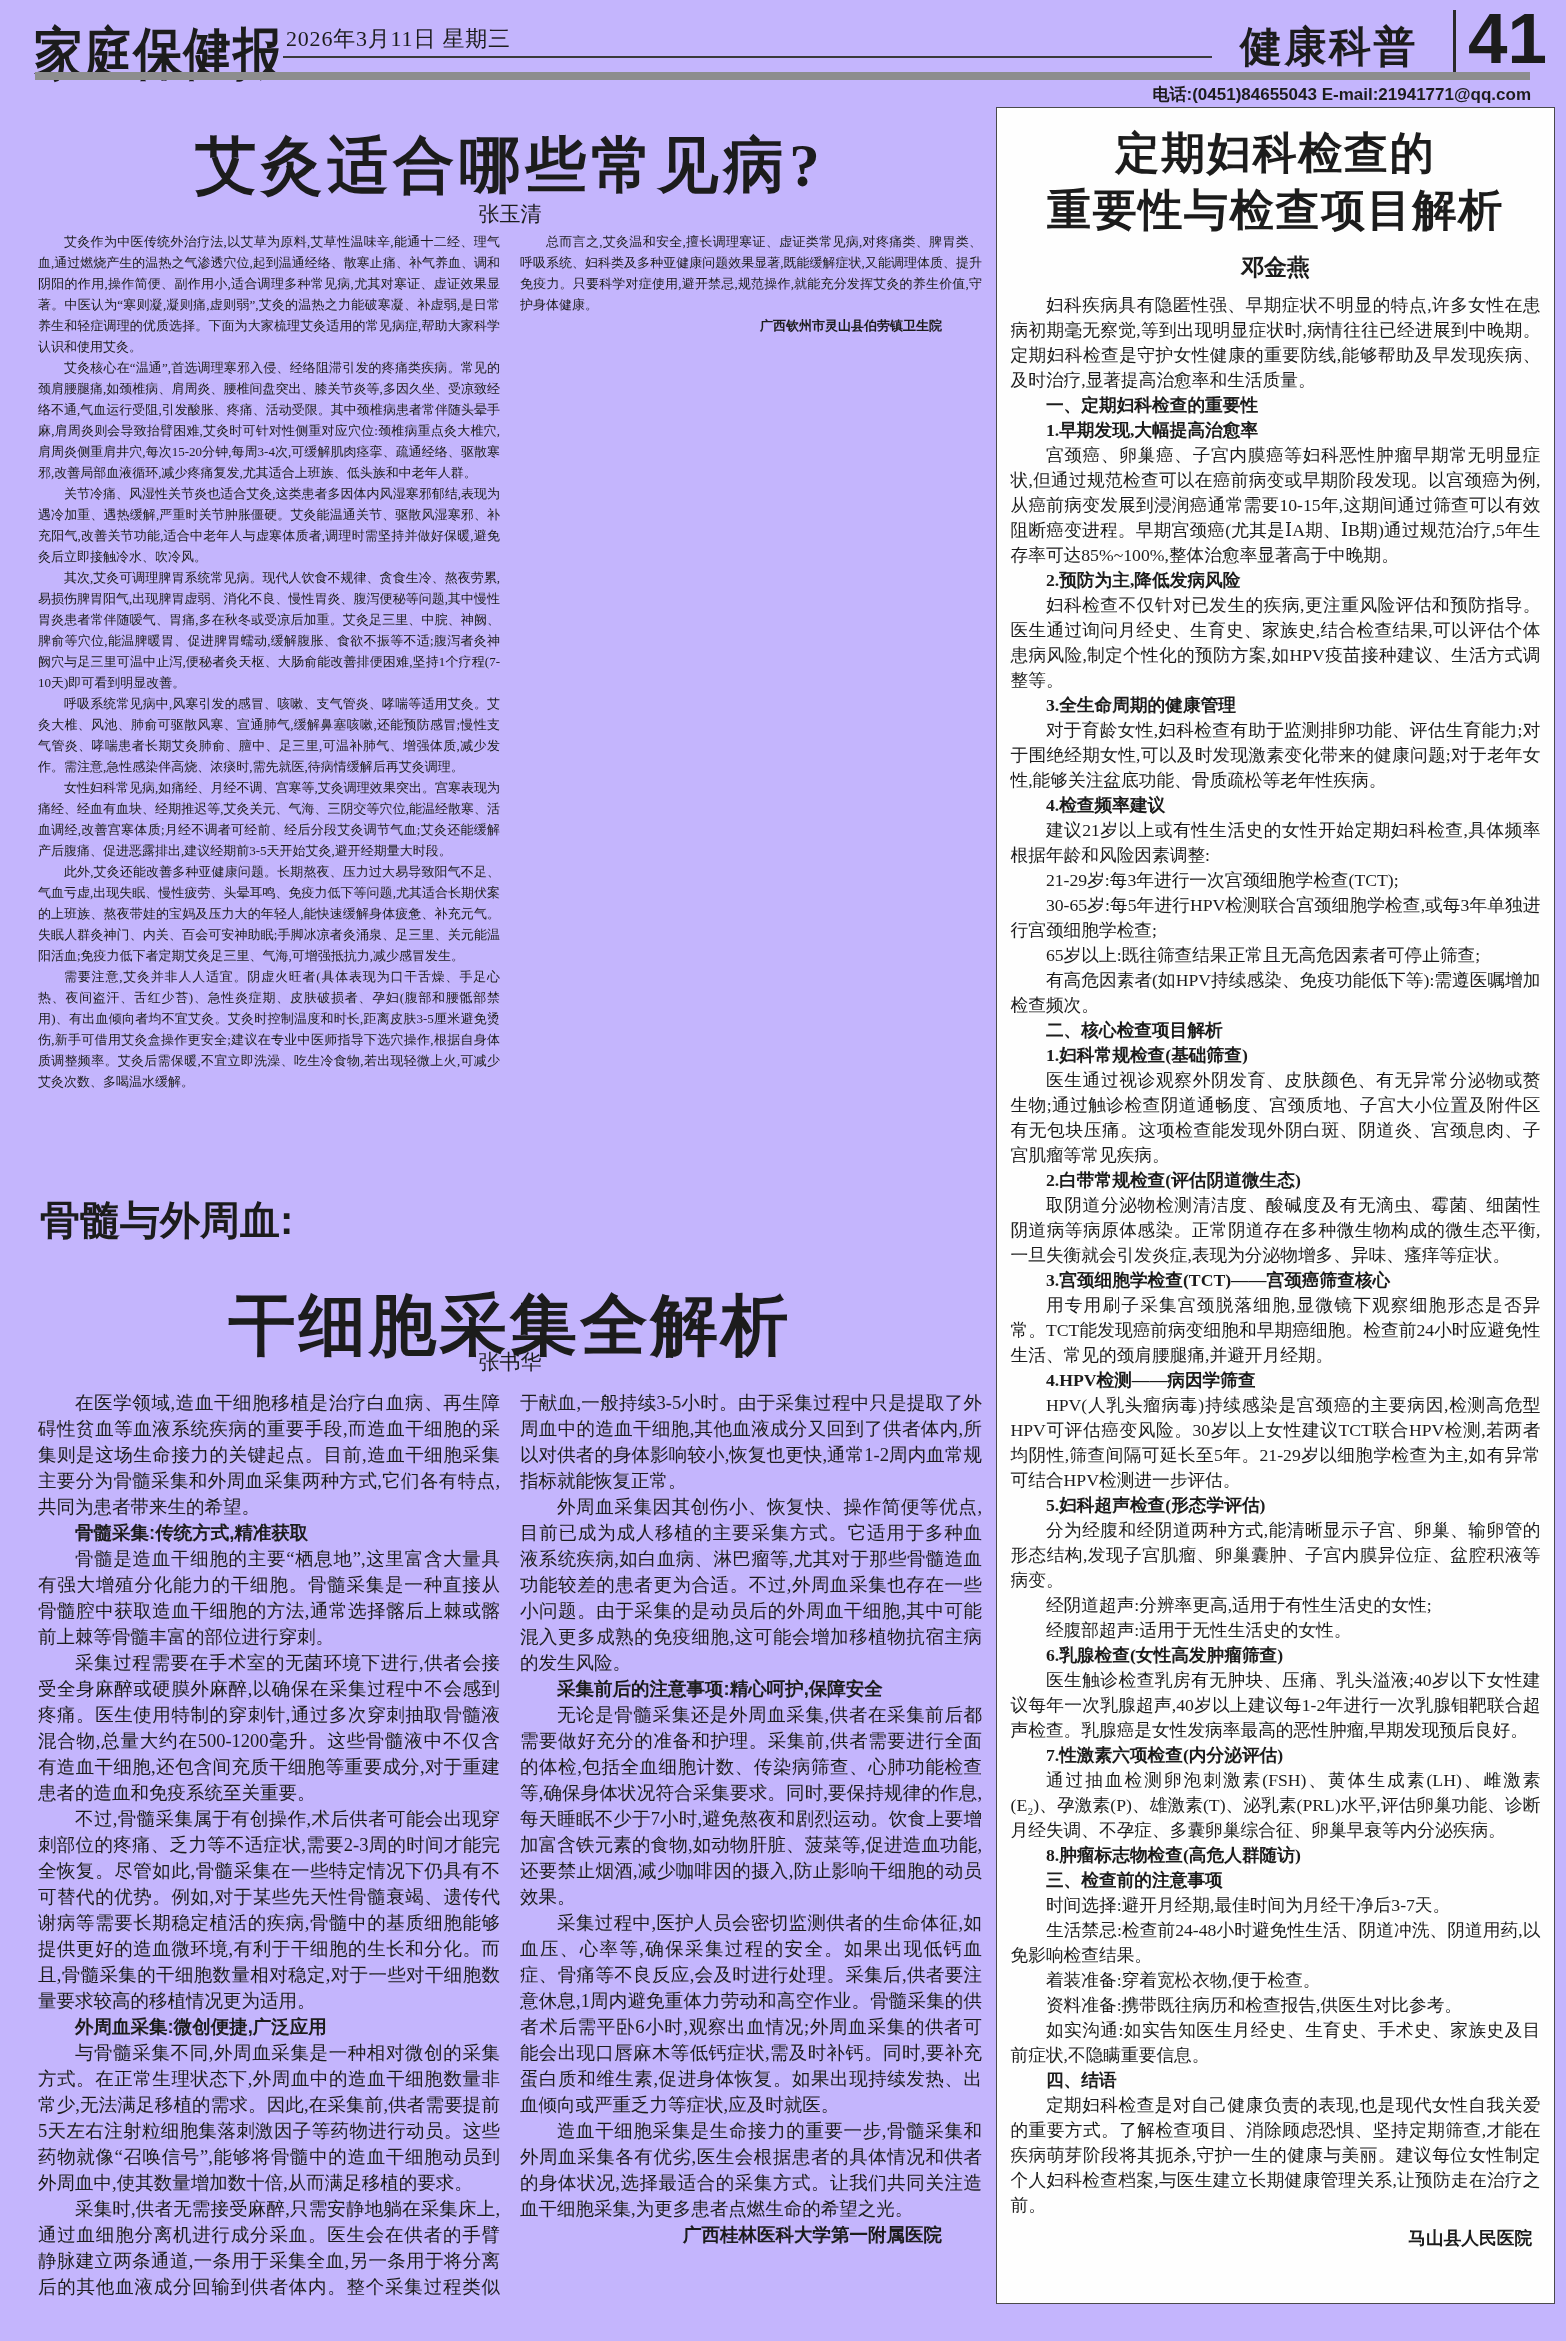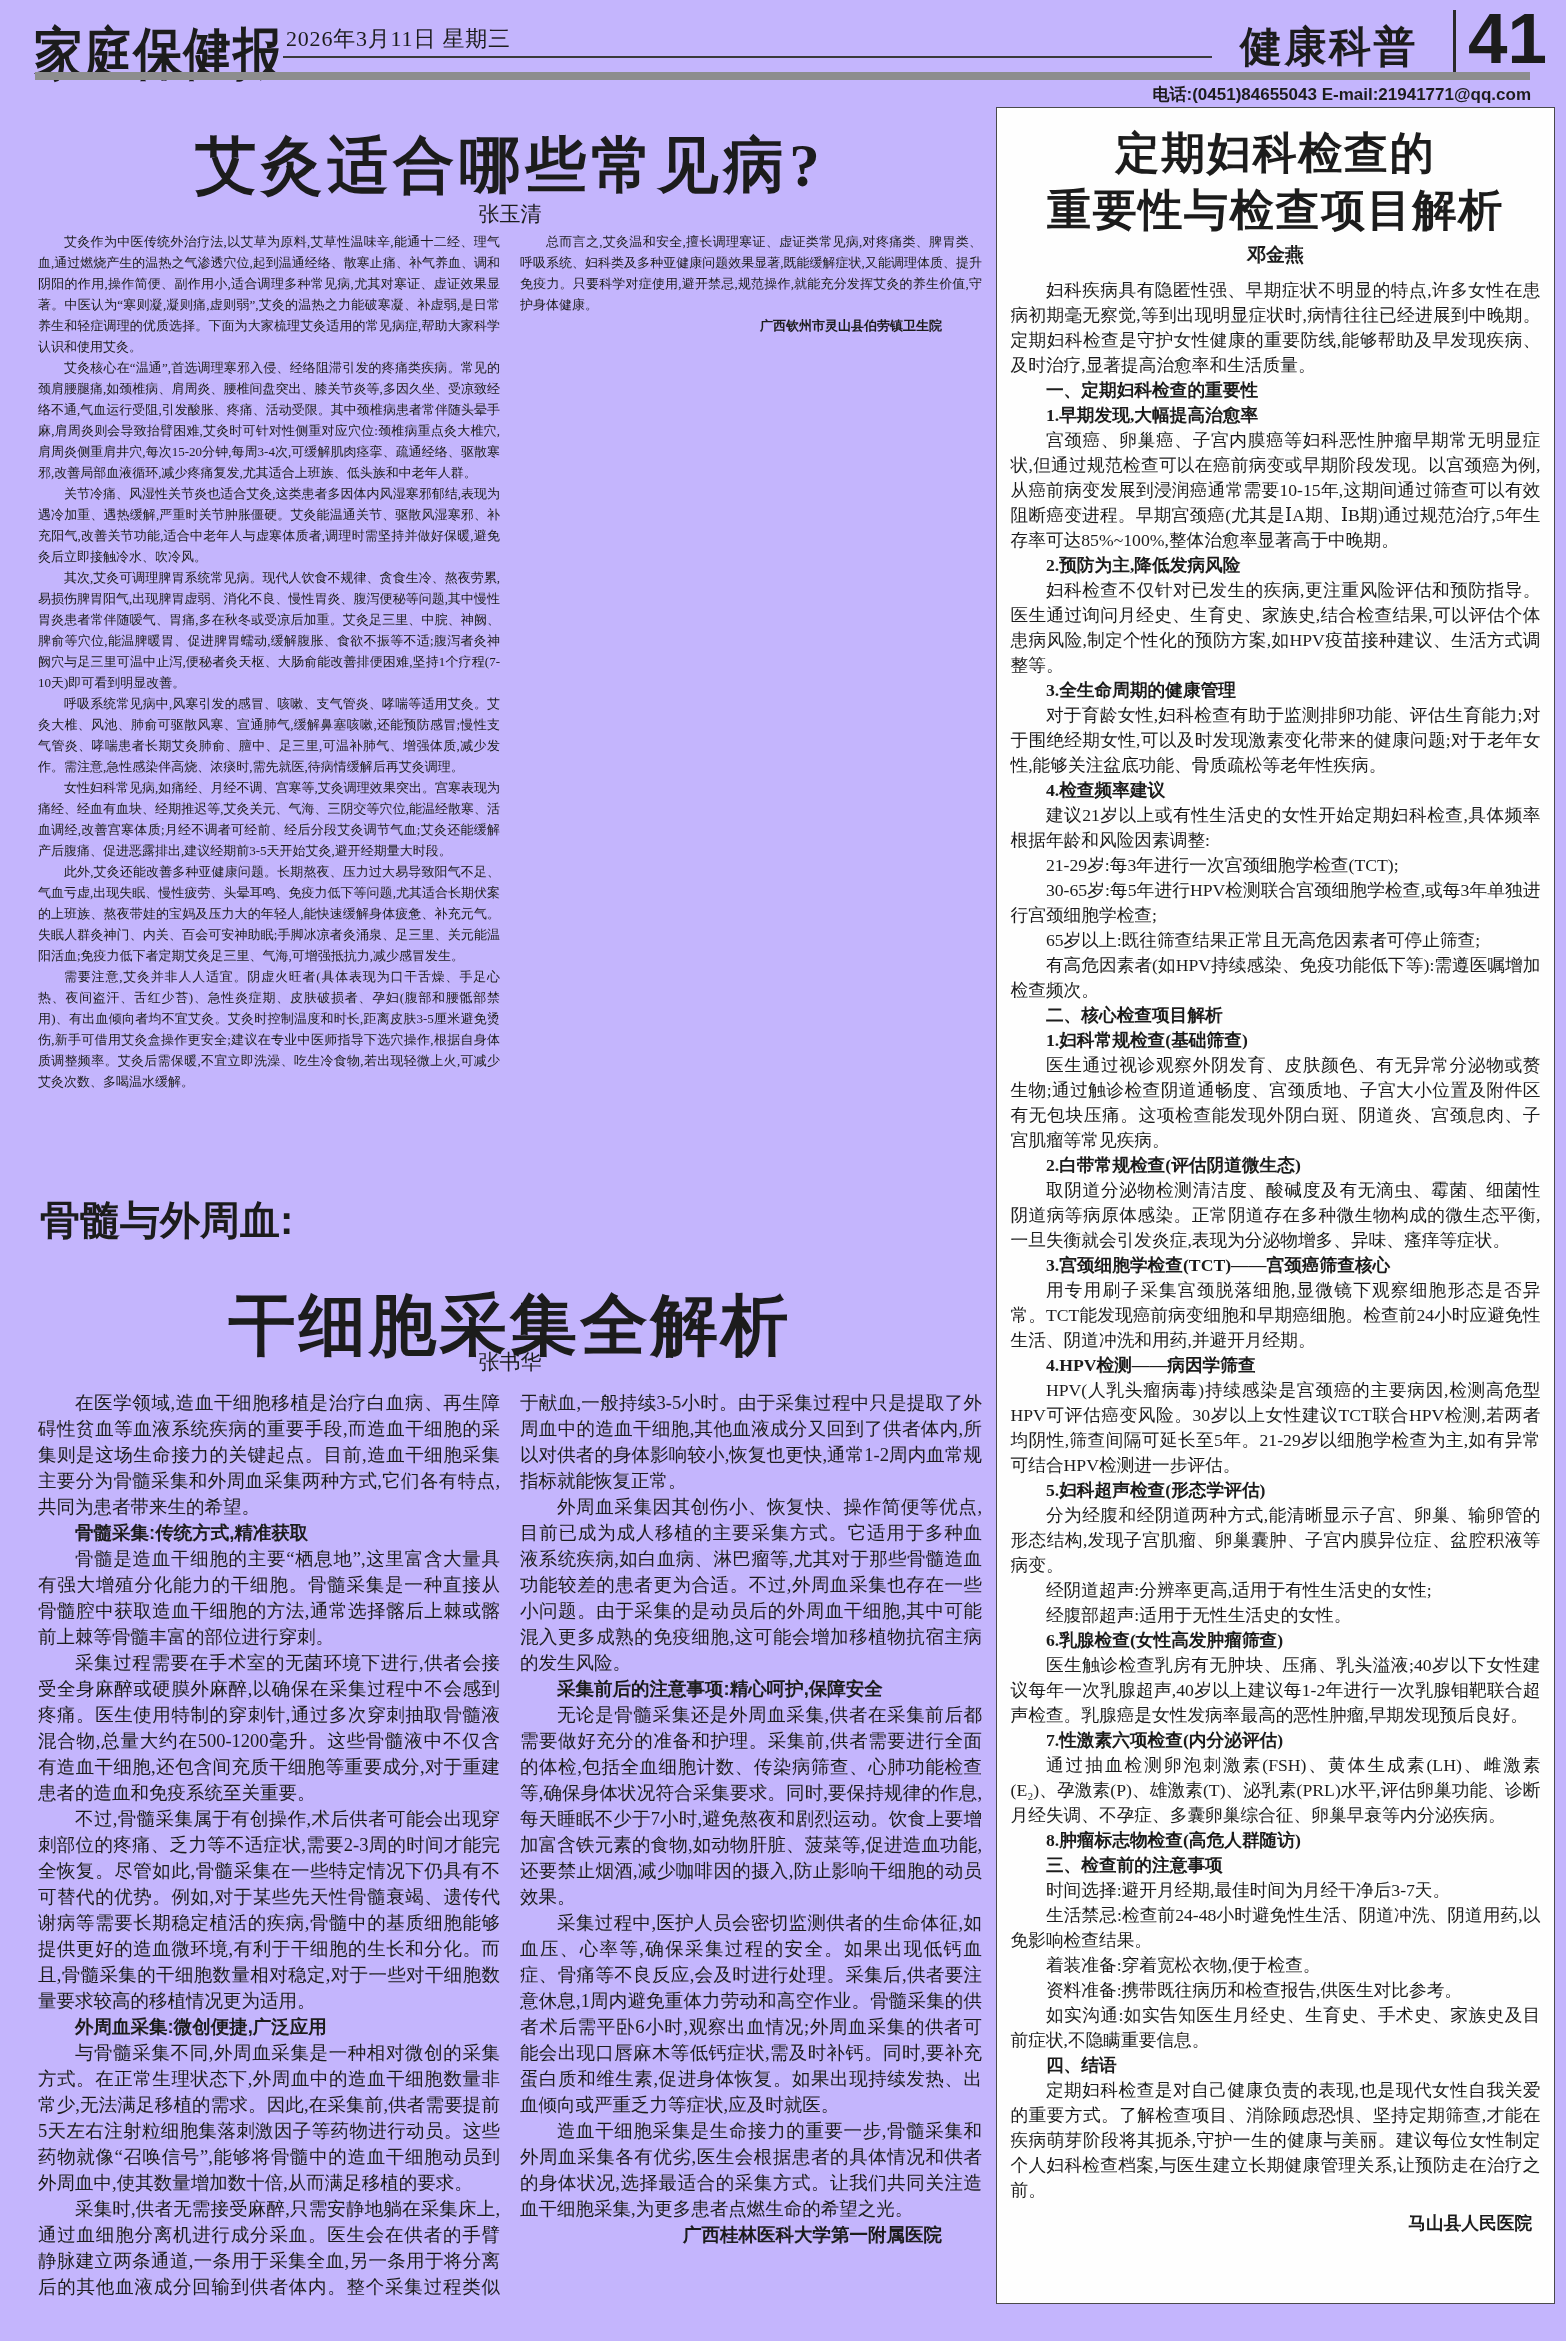--- a/index.html
+++ b/index.html
@@ -48,21 +48,21 @@
                 font-size:67px; font-weight:bold; letter-spacing:3.4px;margin-top:40px; }
   .stem-author { position:absolute; left:38px; top:1348px; width:944px; text-align:center; font-size:21px; }
   .stem-body { position:absolute; left:38px; top:1390px; width:944px; height:919px;
                column-count:2; column-gap:20px; column-fill:auto;
                font-size:18.5px; line-height:26px; overflow:hidden; }
 
   
   .gyno-box { position:absolute; left:996px; top:107px; width:559px; height:2197px;
               border:1.7px solid #4a4a4a; background:#fefefe; padding:20px 13.5px 0 13.5px; overflow:hidden; }
   .gyno-title { text-align:center; font-size:44px; line-height:57px; font-weight:bold; letter-spacing:1.7px;font-family:Liberation Mono, monospace; }
-  .gyno-author { text-align:center; font-size:19px; font-weight:bold; 
+  .gyno-author { text-align:center; font-size:23px; font-weight:bold; margin-top:10px;
                  font-family:"Liberation Sans","DejaVu Sans",sans-serif; }
   .gyno-body { margin-top:10px; font-size:17.7px; line-height:25px; text-align:justify; }
   .gyno-body .t-att { padding-right:8.4px; margin-top:8.4px; }
 </style>
 </head>
 <body>
 
 <div class="page">
 
   <div class="masthead">家庭保健报</div>
@@ -132,21 +132,21 @@
         <p class="t-p">21-29岁:每3年进行一次宫颈细胞学检查(TCT);</p>
         <p class="t-p">30-65岁:每5年进行HPV检测联合宫颈细胞学检查,或每3年单独进行宫颈细胞学检查;</p>
         <p class="t-p">65岁以上:既往筛查结果正常且无高危因素者可停止筛查;</p>
         <p class="t-p">有高危因素者(如HPV持续感染、免疫功能低下等):需遵医嘱增加检查频次。</p>
         <p class="t-sec">二、核心检查项目解析</p>
         <p class="t-sub">1.妇科常规检查(基础筛查)</p>
         <p class="t-p">医生通过视诊观察外阴发育、皮肤颜色、有无异常分泌物或赘生物;通过触诊检查阴道通畅度、宫颈质地、子宫大小位置及附件区有无包块压痛。这项检查能发现外阴白斑、阴道炎、宫颈息肉、子宫肌瘤等常见疾病。</p>
         <p class="t-sub">2.白带常规检查(评估阴道微生态)</p>
         <p class="t-p">取阴道分泌物检测清洁度、酸碱度及有无滴虫、霉菌、细菌性阴道病等病原体感染。正常阴道存在多种微生物构成的微生态平衡,一旦失衡就会引发炎症,表现为分泌物增多、异味、瘙痒等症状。</p>
         <p class="t-sub">3.宫颈细胞学检查(TCT)——宫颈癌筛查核心</p>
-        <p class="t-p">用专用刷子采集宫颈脱落细胞,显微镜下观察细胞形态是否异常。TCT能发现癌前病变细胞和早期癌细胞。检查前24小时应避免性生活、阴道冲洗和用药,并避开月经期。</p>
+        <p class="t-p">用专用刷子采集宫颈脱落细胞,显微镜下观察细胞形态是否异常。TCT能发现癌前病变细胞和早期癌细胞。检查前24小时应避免性生活、常见的颈肩腰腿痛,并避开月经期。</p>
         <p class="t-sub">4.HPV检测——病因学筛查</p>
         <p class="t-p">HPV(人乳头瘤病毒)持续感染是宫颈癌的主要病因,检测高危型HPV可评估癌变风险。30岁以上女性建议TCT联合HPV检测,若两者均阴性,筛查间隔可延长至5年。21-29岁以细胞学检查为主,如有异常可结合HPV检测进一步评估。</p>
         <p class="t-sub">5.妇科超声检查(形态学评估)</p>
         <p class="t-p">分为经腹和经阴道两种方式,能清晰显示子宫、卵巢、输卵管的形态结构,发现子宫肌瘤、卵巢囊肿、子宫内膜异位症、盆腔积液等病变。</p>
         <p class="t-p">经阴道超声:分辨率更高,适用于有性生活史的女性;</p>
         <p class="t-p">经腹部超声:适用于无性生活史的女性。</p>
         <p class="t-sub">6.乳腺检查(女性高发肿瘤筛查)</p>
         <p class="t-p">医生触诊检查乳房有无肿块、压痛、乳头溢液;40岁以下女性建议每年一次乳腺超声,40岁以上建议每1-2年进行一次乳腺钼靶联合超声检查。乳腺癌是女性发病率最高的恶性肿瘤,早期发现预后良好。</p>
         <p class="t-sub">7.性激素六项检查(内分泌评估)</p>
         <p class="t-p">通过抽血检测卵泡刺激素(FSH)、黄体生成素(LH)、雌激素(E₂)、孕激素(P)、雄激素(T)、泌乳素(PRL)水平,评估卵巢功能、诊断月经失调、不孕症、多囊卵巢综合征、卵巢早衰等内分泌疾病。</p>

